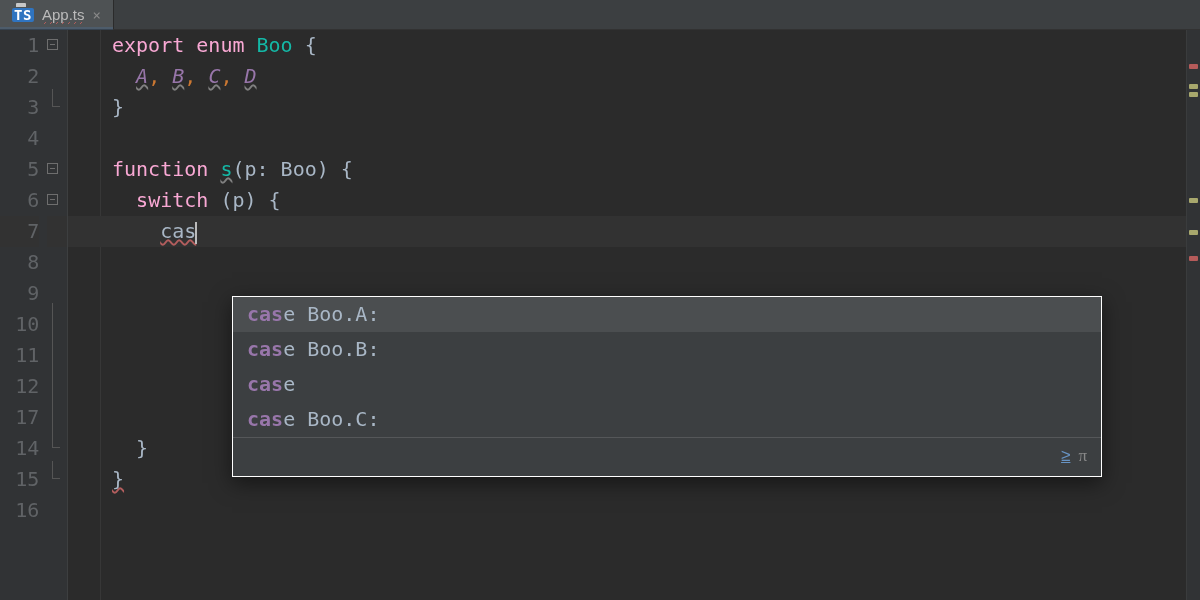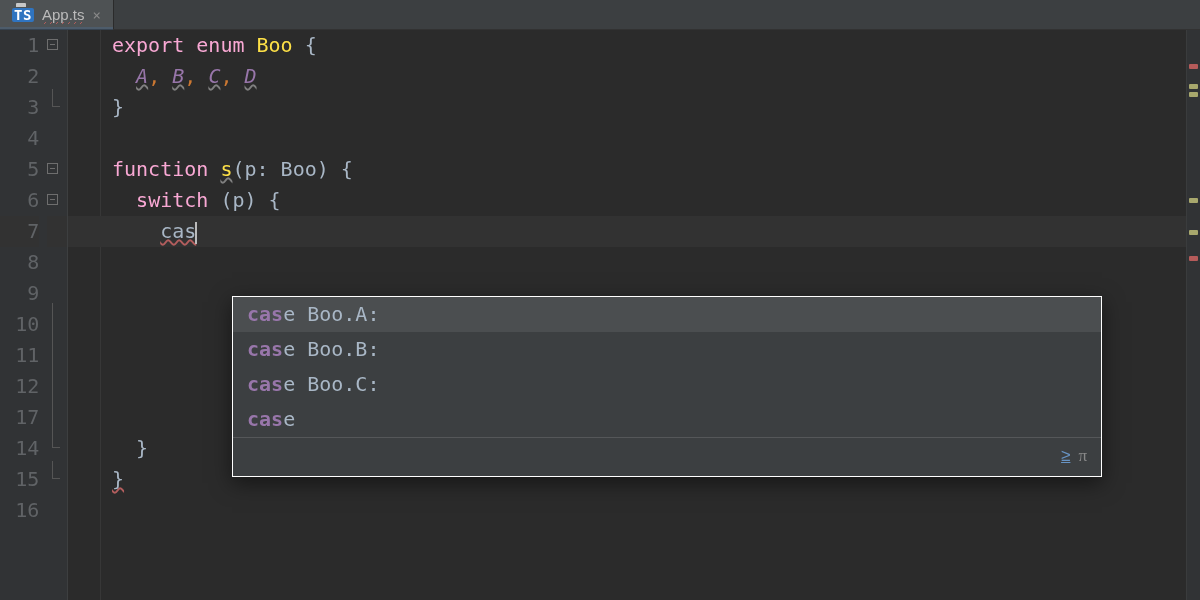--- a/index.html
+++ b/index.html
@@ -41,21 +41,21 @@
   .foldend::after { content:""; position:absolute; left:5px; right:-2px; bottom:5px; height:1px; background:#555; }
   .vline { display:inline-block; width:11px; height:31px; position:relative; }
   .vline::before { content:""; position:absolute; left:5px; top:-6px; bottom:-6px; width:1px; background:#555; }
 
   
   .code { flex:1; position:relative; background:#2b2b2b; }
   .ideline { position:absolute; top:0; bottom:0; left:32px; width:1px; background:#373737; }
   .row { height:31px; line-height:31px; white-space:pre; padding-left:44px; color:#a9b7c6; position:relative; }
   .row.current { background:#323232; }
   .kw { color:#f9a8d4; }
-  .id { color:#fde047; }
+  .id { color:#14b8a6; }
   .member { color:#9876aa; font-style:italic; }
   .brace { color:#a9b7c6; }
   .comma { color:#cc7832; }
   .warn { text-decoration:underline wavy #808080; text-decoration-skip-ink:none; }
   .err  { text-decoration:underline wavy #b35d5d; text-decoration-skip-ink:none; }
   .caret { display:inline-block; width:2px; height:22px; background:#bbbbbb; vertical-align:middle; margin-left:-1px; }
 
   
   .popup { position:absolute; left:164px; top:266px; width:870px;
     background:#3c3f41; border:1px solid #ffffff; box-shadow:0 6px 20px rgba(0,0,0,.5);
@@ -147,22 +147,22 @@
       <div class="row"></div>
       <div class="row"></div>
       <div class="row">  <span class="brace">}</span></div>
       <div class="row"><span class="brace err">}</span></div>
       <div class="row"></div>
 
       <div class="popup">
         <div id="popup-items">
             <div class="popup-row sel"><span class="mprefix">cas</span><span class="mrest">e Boo.A:</span></div>
             <div class="popup-row"><span class="mprefix">cas</span><span class="mrest">e Boo.B:</span></div>
+            <div class="popup-row"><span class="mprefix">cas</span><span class="mrest">e</span></div>
             <div class="popup-row"><span class="mprefix">cas</span><span class="mrest">e Boo.C:</span></div>
-            <div class="popup-row"><span class="mprefix">cas</span><span class="mrest">e</span></div>
           </div>
         <div class="popup-hint">
           <span class="hint-link">≥</span>
           <span class="pi">π</span>
         </div>
       </div>
     </div>
 
     <div class="markerstrip" id="markerstrip">
         <div class="marker m-red" style="top: 34px;"></div>

